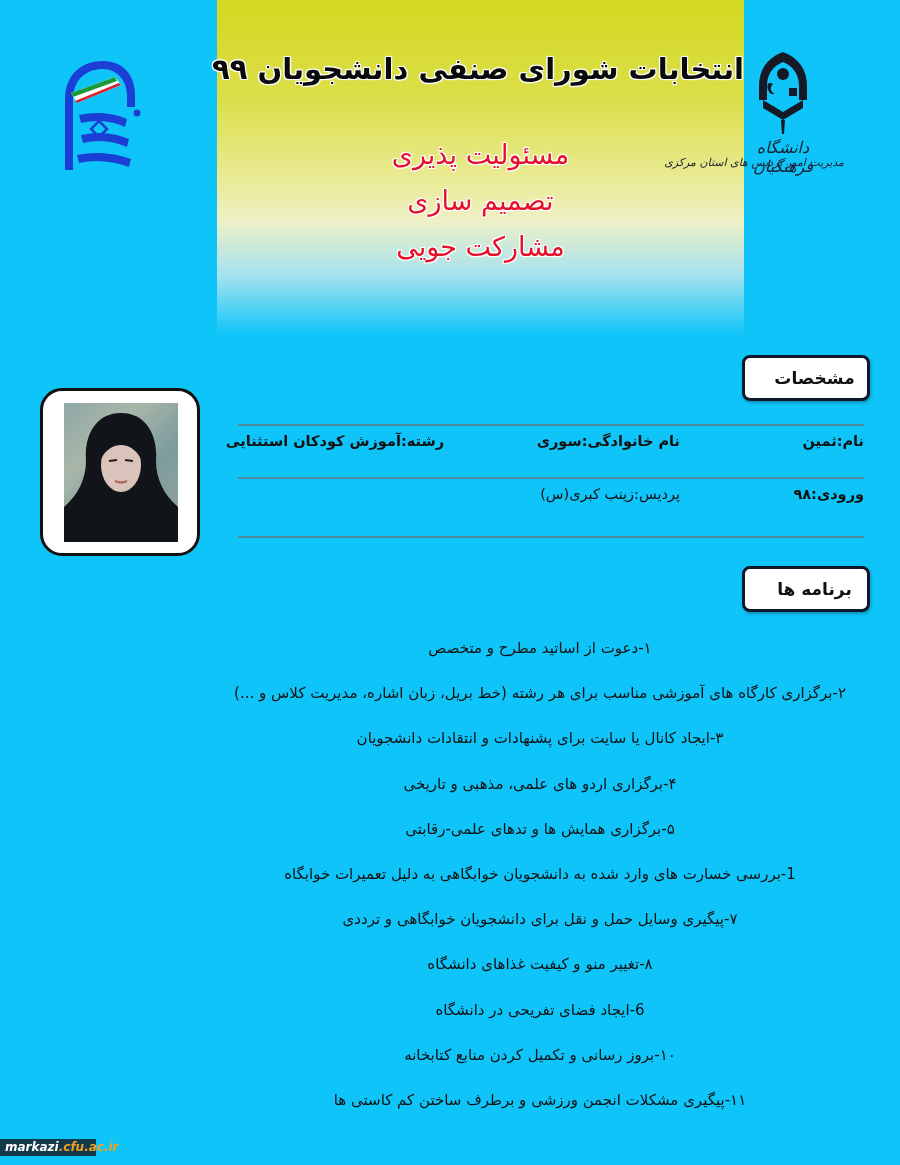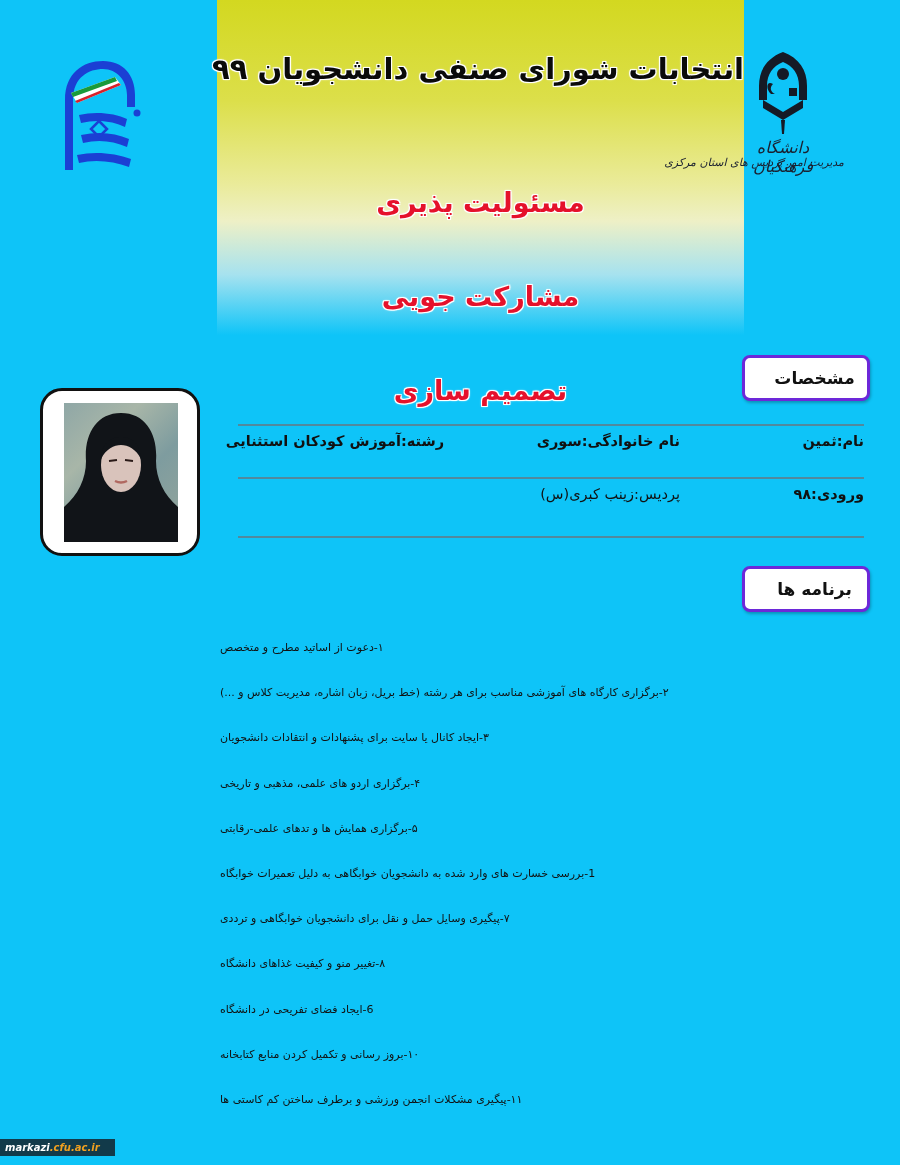--- a/index.html
+++ b/index.html
@@ -17,83 +17,82 @@
   .banner-title {
     position: absolute; left: 0; right: 0; top: 52px;
     text-align: center; font-weight: bold; font-size: 29px; color: #0a0a0a;
     text-shadow: 0 0 2px #fff, 0 0 3px #fff, 1px 1px 0 #fff, -1px -1px 0 #fff, 1px -1px 0 #fff, -1px 1px 0 #fff;
     white-space: nowrap;
   }
   .slogans {
     position: absolute; left: 0; right: 0; top: 132px; text-align: center;
   }
   .slogan {
-    display: block; font-weight: bold; font-size: 27px; line-height: 46px;
+    display: block; font-weight: normal; font-size: 27px; line-height: 46px;
     color: #e5112b;
     text-shadow: 0 0 2px #fff, 0 0 3px #fff, 1px 1px 0 #fff, -1px -1px 0 #fff, 1px -1px 0 #fff, -1px 1px 0 #fff;
-    margin-top: 48px;
   }
   .logo-right {
     position: absolute; left: 728px; top: 50px; width: 110px; height: 140px;
   }
   .logo-right .mark { position: absolute; left: 25px; top: 0; }
   .logo-right .caption1 {
     position: absolute; left: 0; right: 0; top: 88px; text-align: center;
     font-size: 16px; color: #1a2030; font-family: "DejaVu Serif", serif; font-style: italic;
   }
   .logo-right .caption2 {
     position: absolute; left: -6px; right: -6px; top: 106px; text-align: center;
     font-size: 11px; color: #1a2030; font-family: "DejaVu Serif", serif; font-style: italic; white-space: nowrap;
   }
   .logo-left { position: absolute; left: 55px; top: 55px; width: 90px; height: 130px; }
 
   .section-label {
     position: absolute; width: 128px; height: 46px;
-    background: #fff; border: 3px solid #6d28d9; border-radius: 8px;
+    background: #fff; border: 3px solid #0f172a; border-radius: 8px;
     box-shadow: 1px 2px 3px rgba(0,0,0,0.25);
     display: flex; align-items: center; justify-content: center;
     font-weight: bold; font-size: 17px; color: #111; padding-left: 17px;
   }
   .photo-frame {
     position: absolute; left: 40px; top: 388px; width: 160px; height: 168px;
     background: #fff; border: 3px solid #111; border-radius: 22px;
   }
   .photo {
     position: absolute; left: 21px; top: 12px; width: 114px; height: 139px;
     overflow: hidden;
     background: linear-gradient(135deg, #8fa7a6 0%, #a8b6a8 30%, #7e9c9f 60%, #95a59b 100%);
   }
   .rule { position: absolute; left: 238px; width: 626px; height: 2px; background: #5d7f8e; opacity: 0.85; }
   .field {
     position: absolute; font-size: 14.5px; font-weight: bold; color: #111; white-space: nowrap;
   }
   .field.light { font-weight: normal; margin-left: 41px; }
   .programs { position: absolute; right: 40px; top: 636px; width: 640px; }
   .program {
-    height: 45.2px; font-size: 11px; color: #111; white-space: nowrap; text-align: left;
+    height: 45.2px; font-size: 15px; color: #111; white-space: nowrap; text-align: center;
     line-height: 24px;
   }
   .footer-badge {
-    position: absolute; left: 0; top: 1139px; width: 115px; height: 17px;
+    position: absolute; left: 0; top: 1139px; width: 96px; height: 17px;
     background: #123a4a; direction: ltr;
     font-family: "DejaVu Sans", sans-serif; font-weight: bold; font-style: italic;
-    font-size: 10px; line-height: 17px; padding-left: 5px; white-space: nowrap;
+    font-size: 12px; line-height: 17px; padding-left: 5px; white-space: nowrap;
   }
   .footer-badge .a { color: #ffffff; }
   .footer-badge .b { color: #f0a020; }
 </style>
 </head>
 <body>
 
 <div class="banner">
   <div class="banner-title">انتخابات شورای صنفی دانشجویان ۹۹</div>
   <div class="slogans">
     <span class="slogan">مسئولیت پذیری</span>
+    <span class="slogan">تصمیم سازی</span>
     <span class="slogan">مشارکت جویی</span>
-    <span class="slogan">تصمیم سازی</span>
   </div>
 </div>
 
 <div class="logo-right">
   <svg class="mark" width="60" height="86" viewBox="0 0 60 86">
     <path d="M30 2 C14 8 6 20 6 36 L6 50 L14 50 L14 36 C14 24 20 16 30 12 C40 16 46 24 46 36 L46 50 L54 50 L54 36 C54 20 46 8 30 2 Z" fill="#151a26"></path>
     <circle cx="30" cy="24" r="6" fill="#151a26"></circle>
     <path d="M10 50 L30 62 L50 50 L50 58 L30 70 L10 58 Z" fill="#151a26"></path>
     <path d="M18 44 C12 38 14 30 20 34 C16 38 18 42 22 44 Z" fill="#151a26"></path>
     <path d="M36 38 L44 38 L44 46 L36 46 Z" fill="#151a26"></path>

